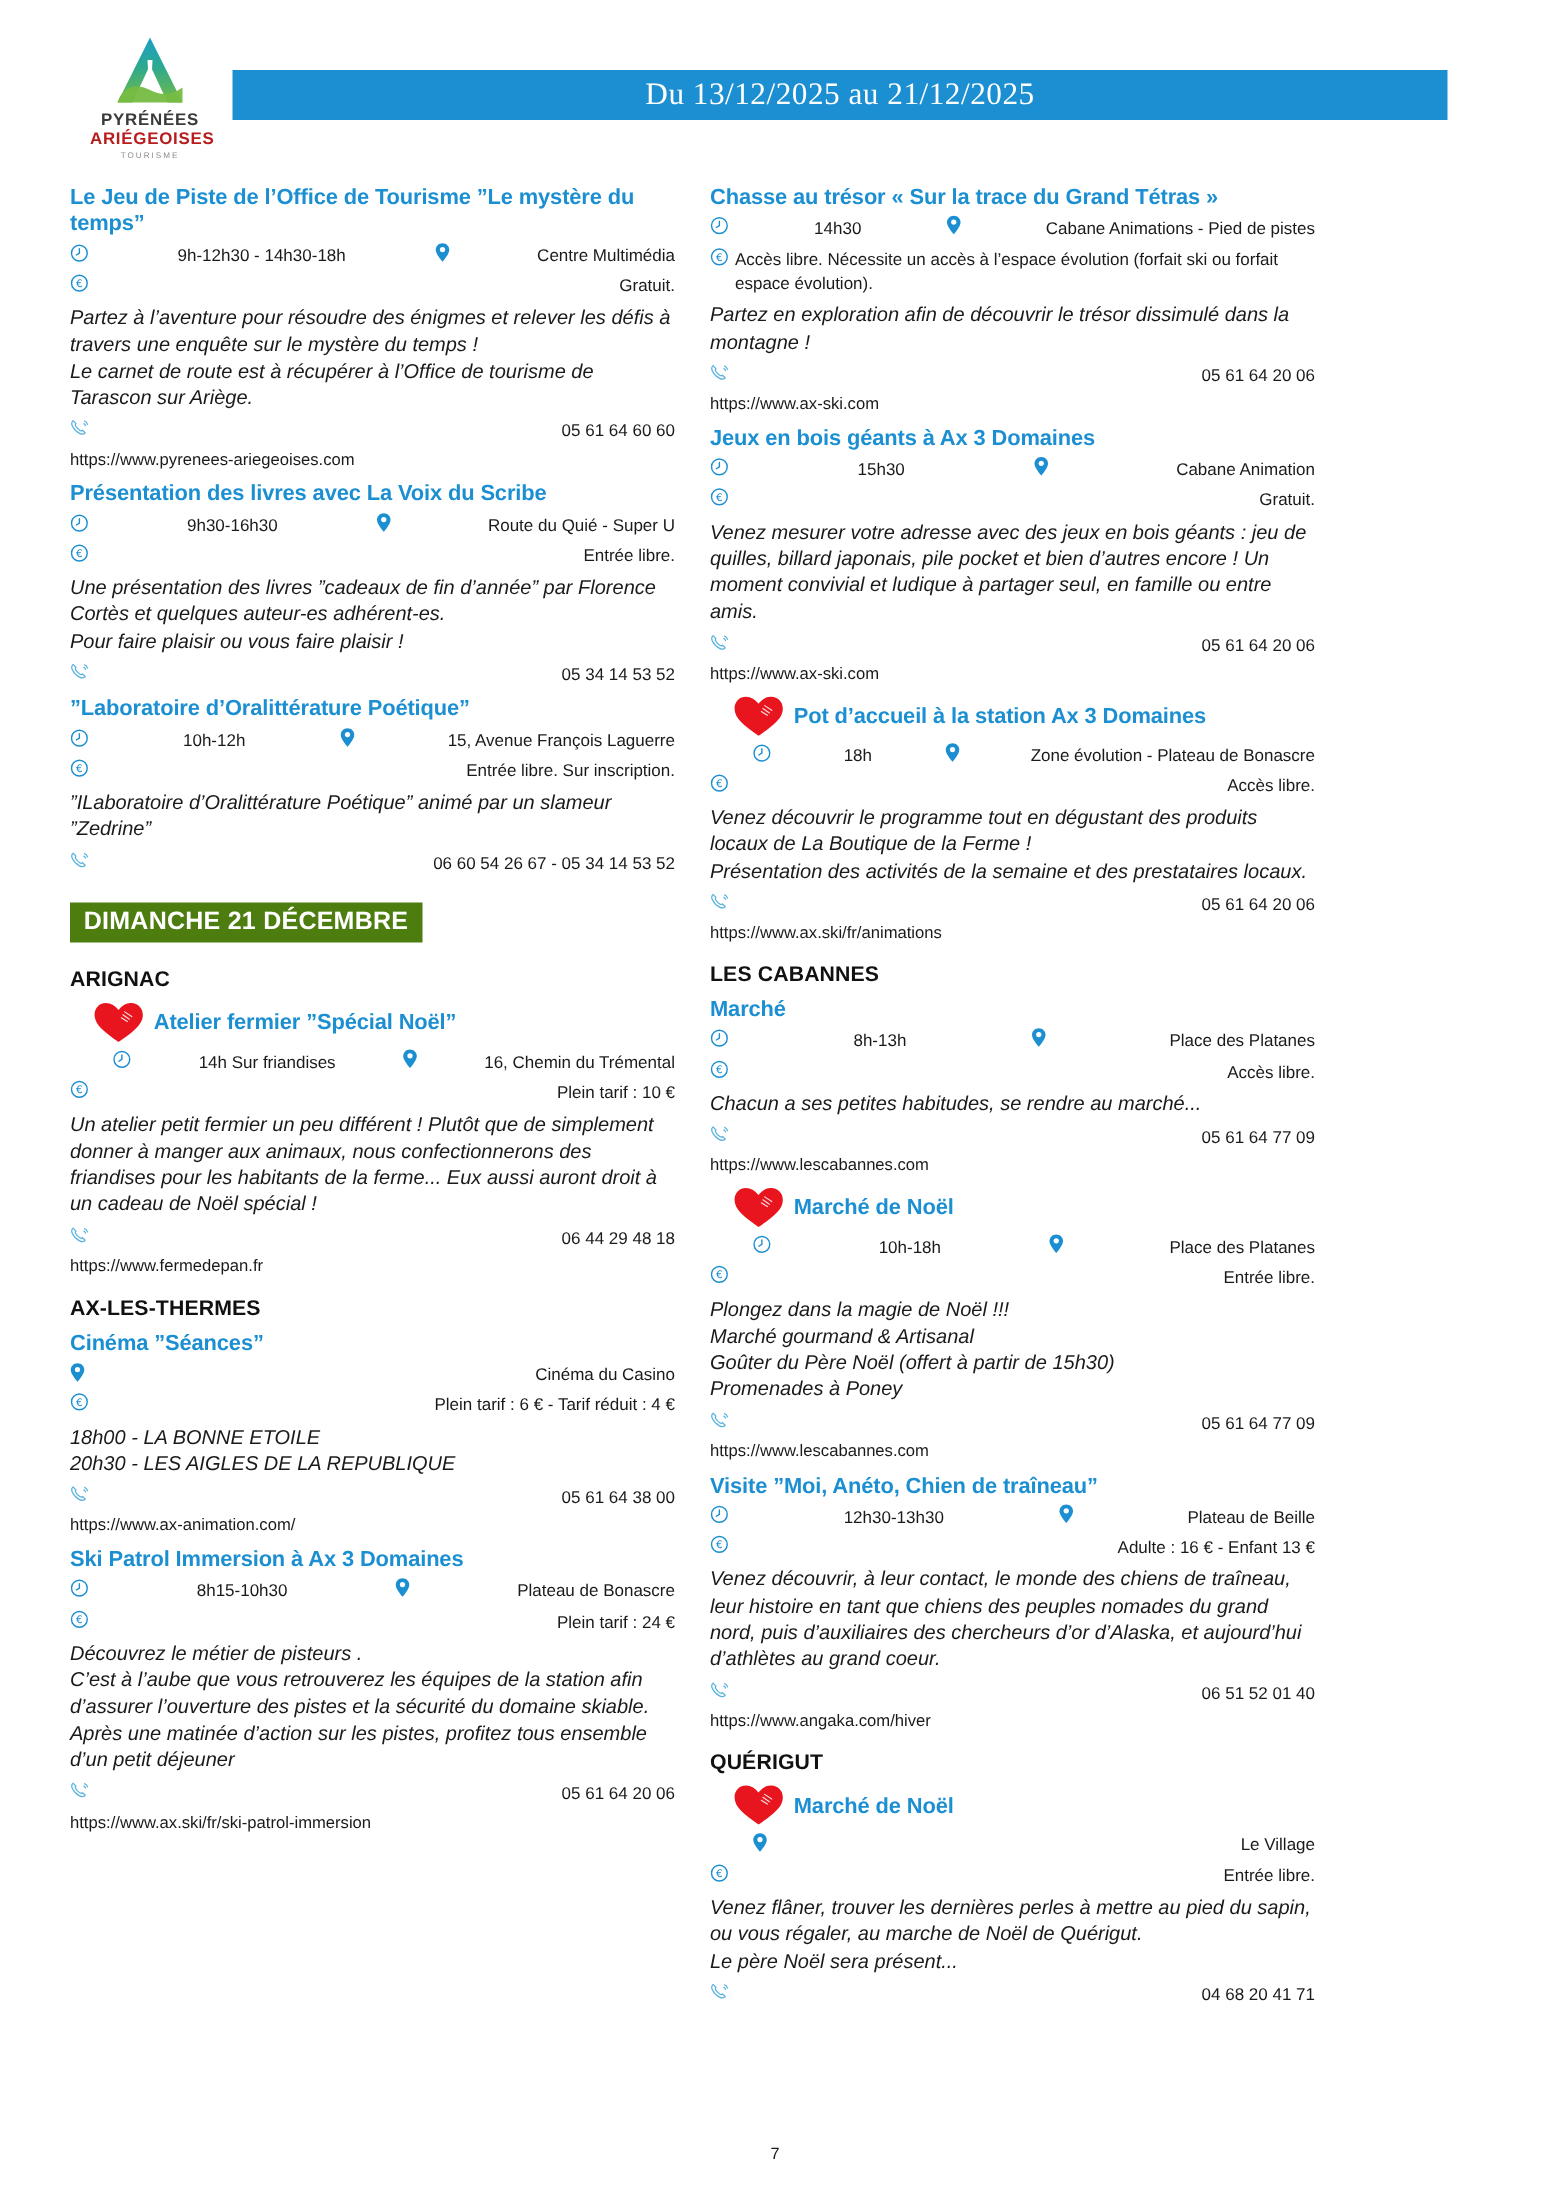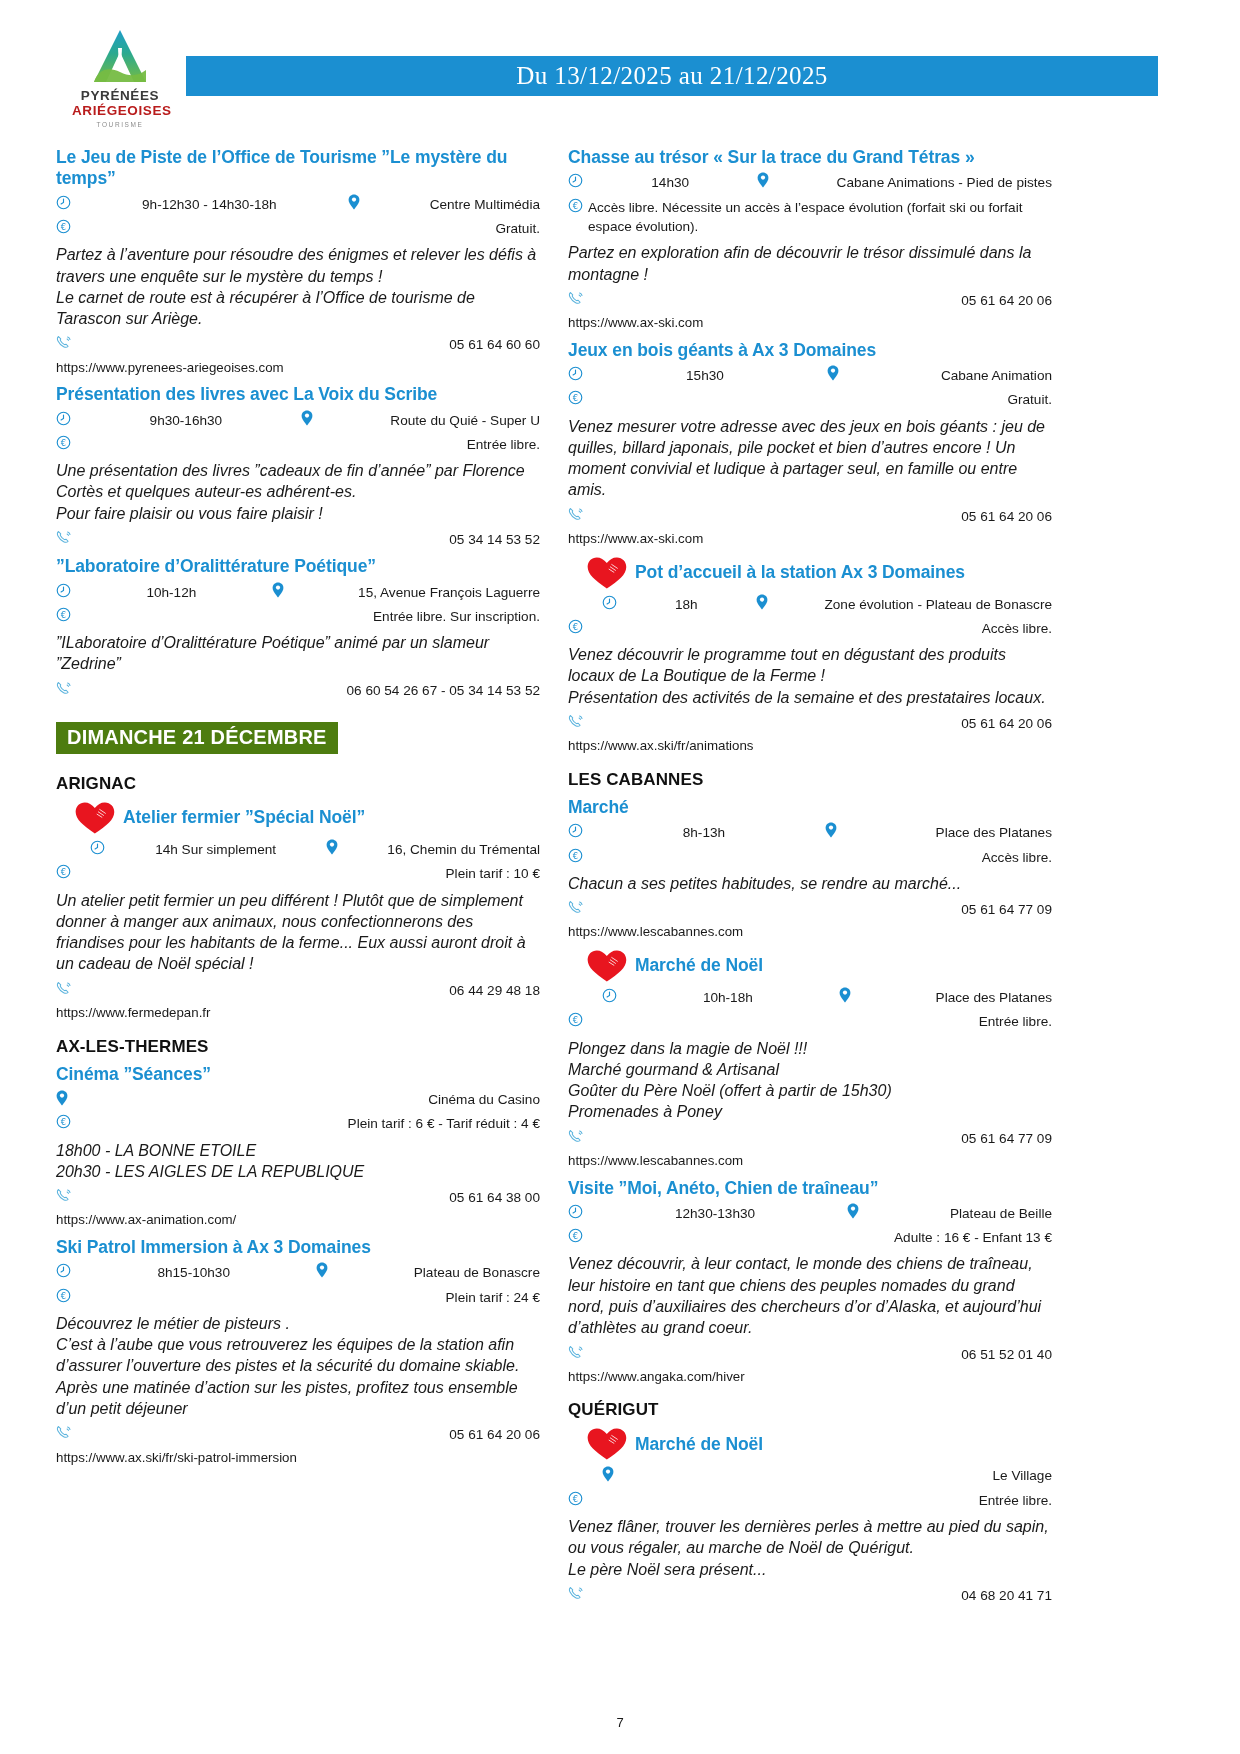--- a/index.html
+++ b/index.html
@@ -315,21 +315,21 @@
           </svg>
           <span>Atelier fermier ”Spécial Noël”</span>
         </div>
         <div class="line indent">
           <span class="ico">
             <svg width="15" height="15" viewBox="0 0 16 16">
               <circle cx="8" cy="8" r="6.7" fill="none" stroke="#1b8fd1" stroke-width="1.2"></circle>
               <path d="M8 4.2 V8 L5.4 9.6" fill="none" stroke="#1b8fd1" stroke-width="1.2" stroke-linecap="round"></path>
             </svg>
           </span>
-          <span class="line-text">14h Sur simplement</span>
+          <span class="line-text">14h Sur friandises</span>
           <span class="inline-ico">
             <svg width="12" height="16" viewBox="0 0 12 16">
               <path d="M6 0.6 C2.9 0.6 0.6 2.9 0.6 6 C0.6 9.4 6 15.4 6 15.4 C6 15.4 11.4 9.4 11.4 6 C11.4 2.9 9.1 0.6 6 0.6 Z" fill="#1b8fd1"></path>
               <circle cx="6" cy="5.6" r="2.1" fill="#ffffff"></circle>
             </svg>
           </span>
           <span class="line-text">16, Chemin du Trémental</span>
         </div>
         <div class="line">
           <span class="ico">

